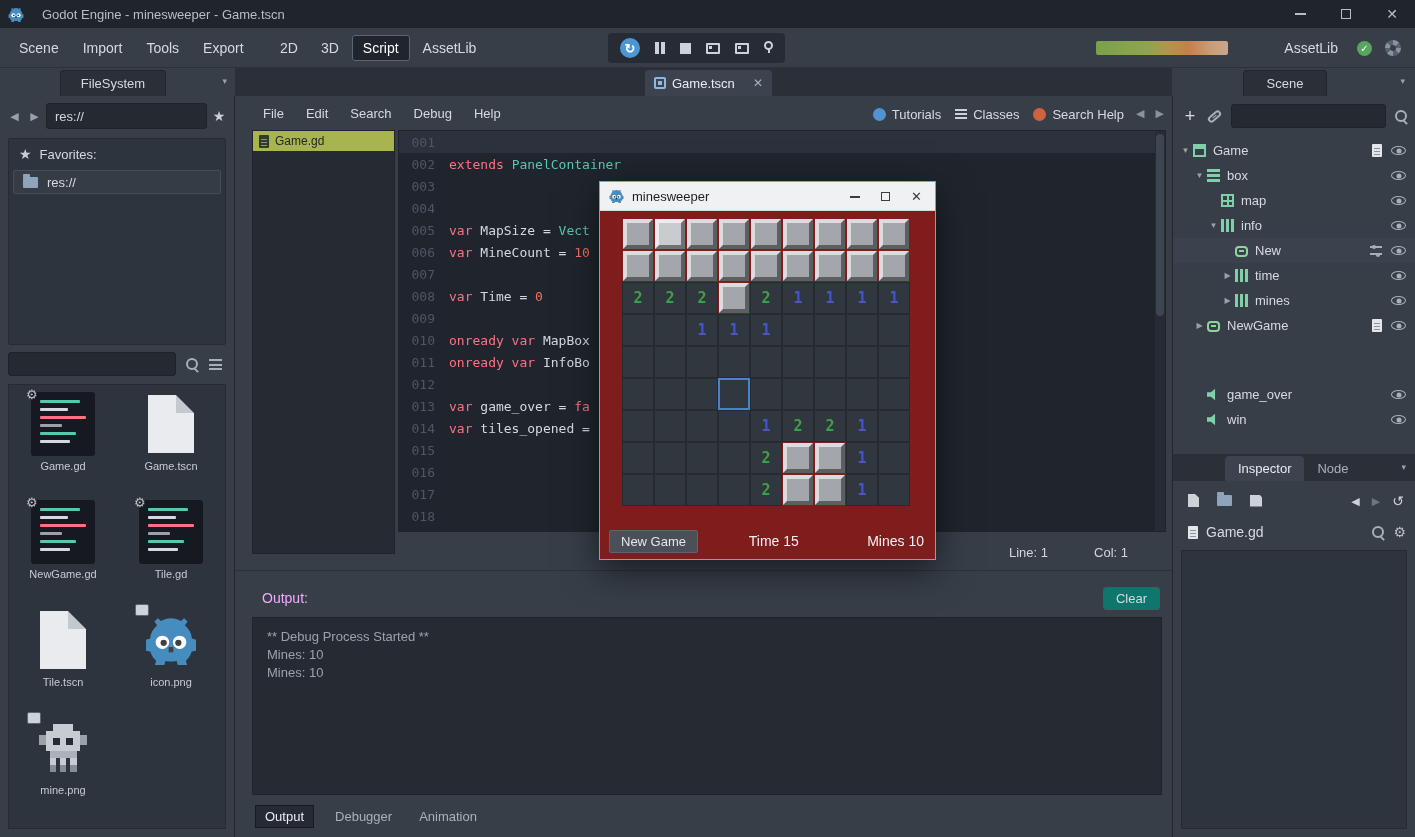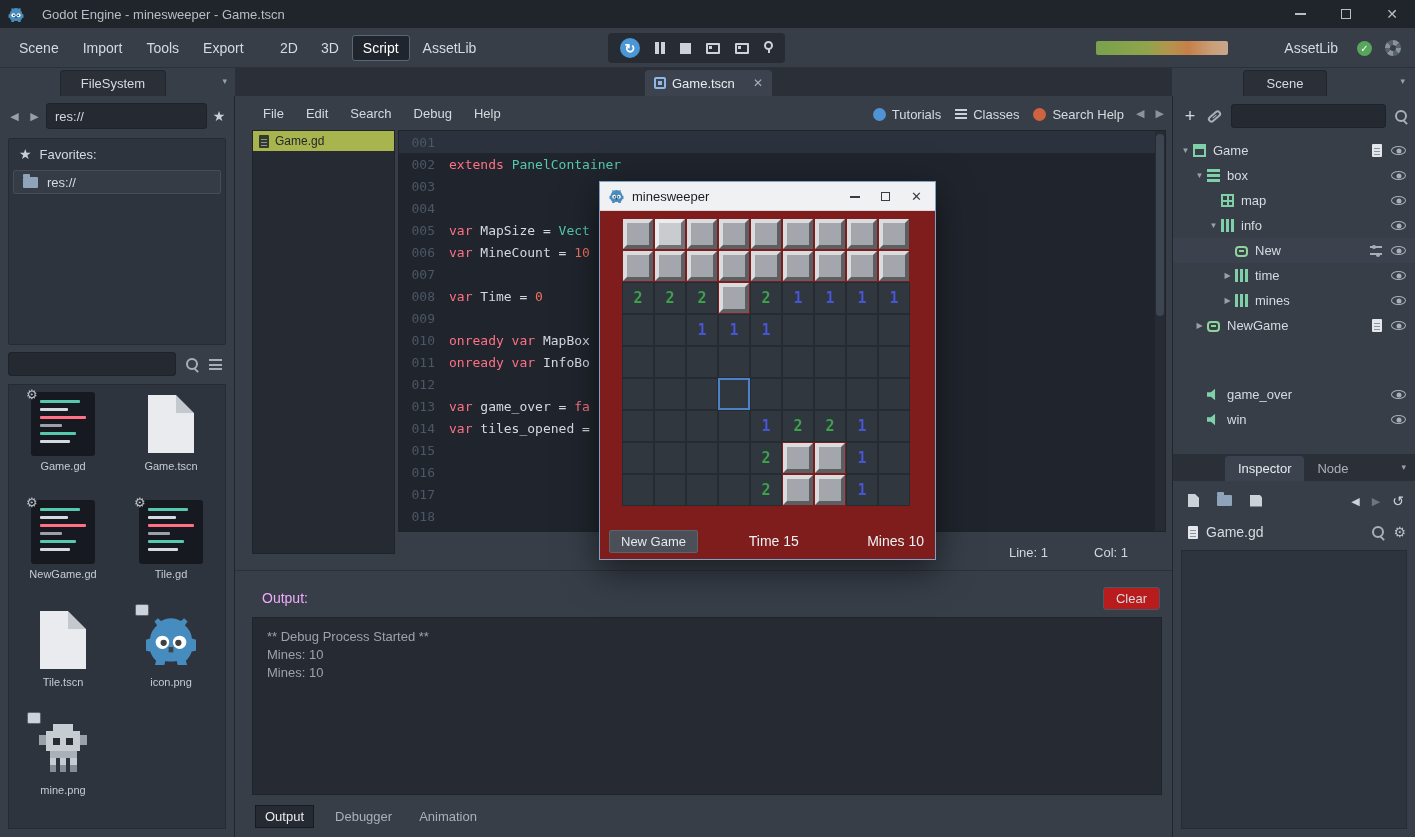--- a/index.html
+++ b/index.html
@@ -106,21 +106,21 @@
 .code-line.cur{background:#2b323d}
 .gutter{width:50px;text-align:right;padding-right:14px;color:#4c5664;flex-shrink:0}
 .seg-kw{color:#ff7085}.seg-type{color:#55c8ad}.seg-txt{color:#d4d9e0}.seg-num{color:#ef7360}
 .vscroll{position:absolute;top:0;right:0;width:10px;bottom:0;background:#272c34}
 .vthumb{position:absolute;top:3px;right:1px;width:8px;height:182px;background:#3d4551;border-radius:4px}
 #se-status{position:absolute;right:44px;bottom:10px;display:flex;gap:46px;font-size:13px;color:#d2d6dd}
 
 
 #output-panel{position:absolute;left:235px;top:570px;width:937px;bottom:0;background:#373e48;border-top:1px solid #2b313a}
 .out-head{position:absolute;left:27px;top:19px;font-size:14px;color:#f0abfc}
-.clear-btn{position:absolute;right:12px;top:16px;padding:3px 12px;background:#b91c1c;border:1px solid #4e5663;border-radius:3px;font-size:13px;color:#d6dae0}
+.clear-btn{position:absolute;right:12px;top:16px;padding:3px 12px;background:#0f766e;border:1px solid #4e5663;border-radius:3px;font-size:13px;color:#d6dae0}
 #out-console{position:absolute;left:17px;right:10px;top:46px;height:178px;background:#262b33;border:1px solid #1f242b;padding:10px 14px;font-size:13px;color:#9ba2ab;line-height:18px;overflow:hidden}
 #out-tabs{position:absolute;left:20px;bottom:9px;display:flex;gap:15px;align-items:center}
 .ot-tab{font-size:13px;color:#a9b0b9;padding:3px 6px}
 .ot-tab.active{color:#e8ebef;background:#262b33;border:1px solid #171b21;padding:3px 9px}
 
 
 #scene-panel{position:absolute;left:1172px;top:96px;width:243px;bottom:0;background:#373e48;border-left:1px solid #21252c}
 .sc-toolbar{position:absolute;left:9px;top:7px;right:7px;height:26px;display:flex;align-items:center;gap:9px}
 .plus-icon{font-size:18px;color:#d6dae0;width:16px;text-align:center;line-height:16px}
 .ic-chain{width:15px;height:7px;border:2px solid #a9afb7;border-radius:4px;position:relative;transform:rotate(-40deg)}

